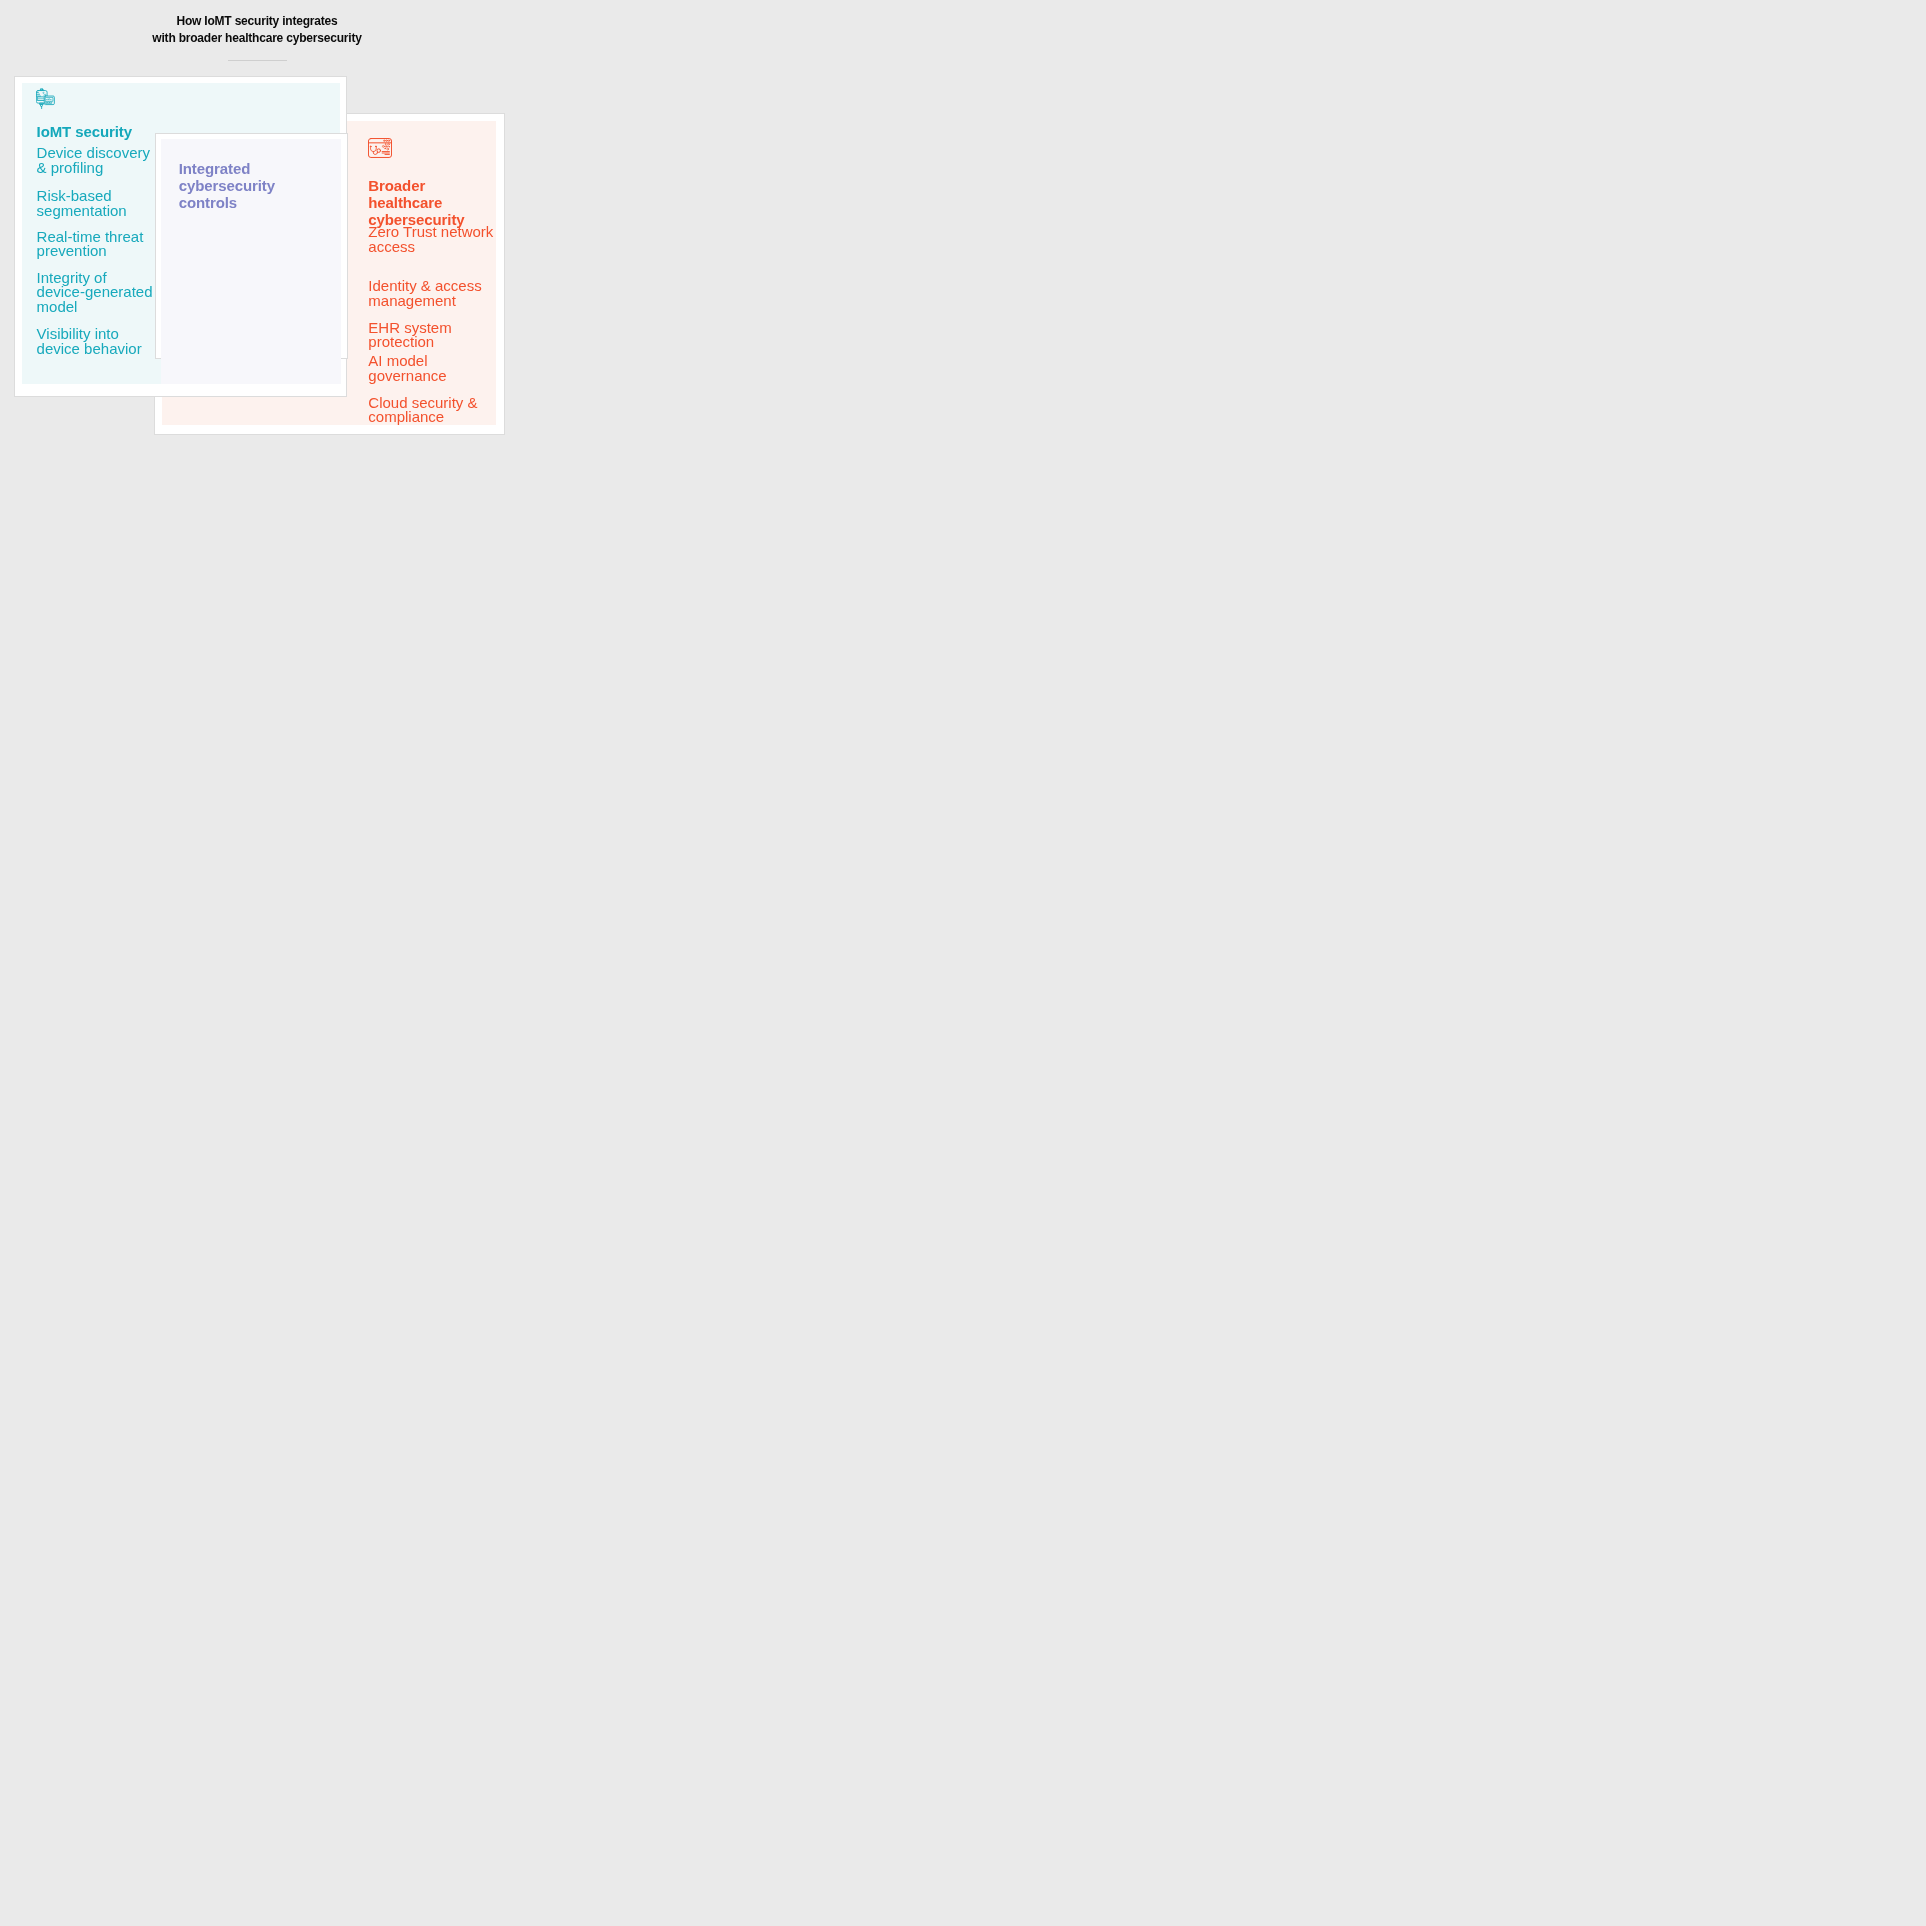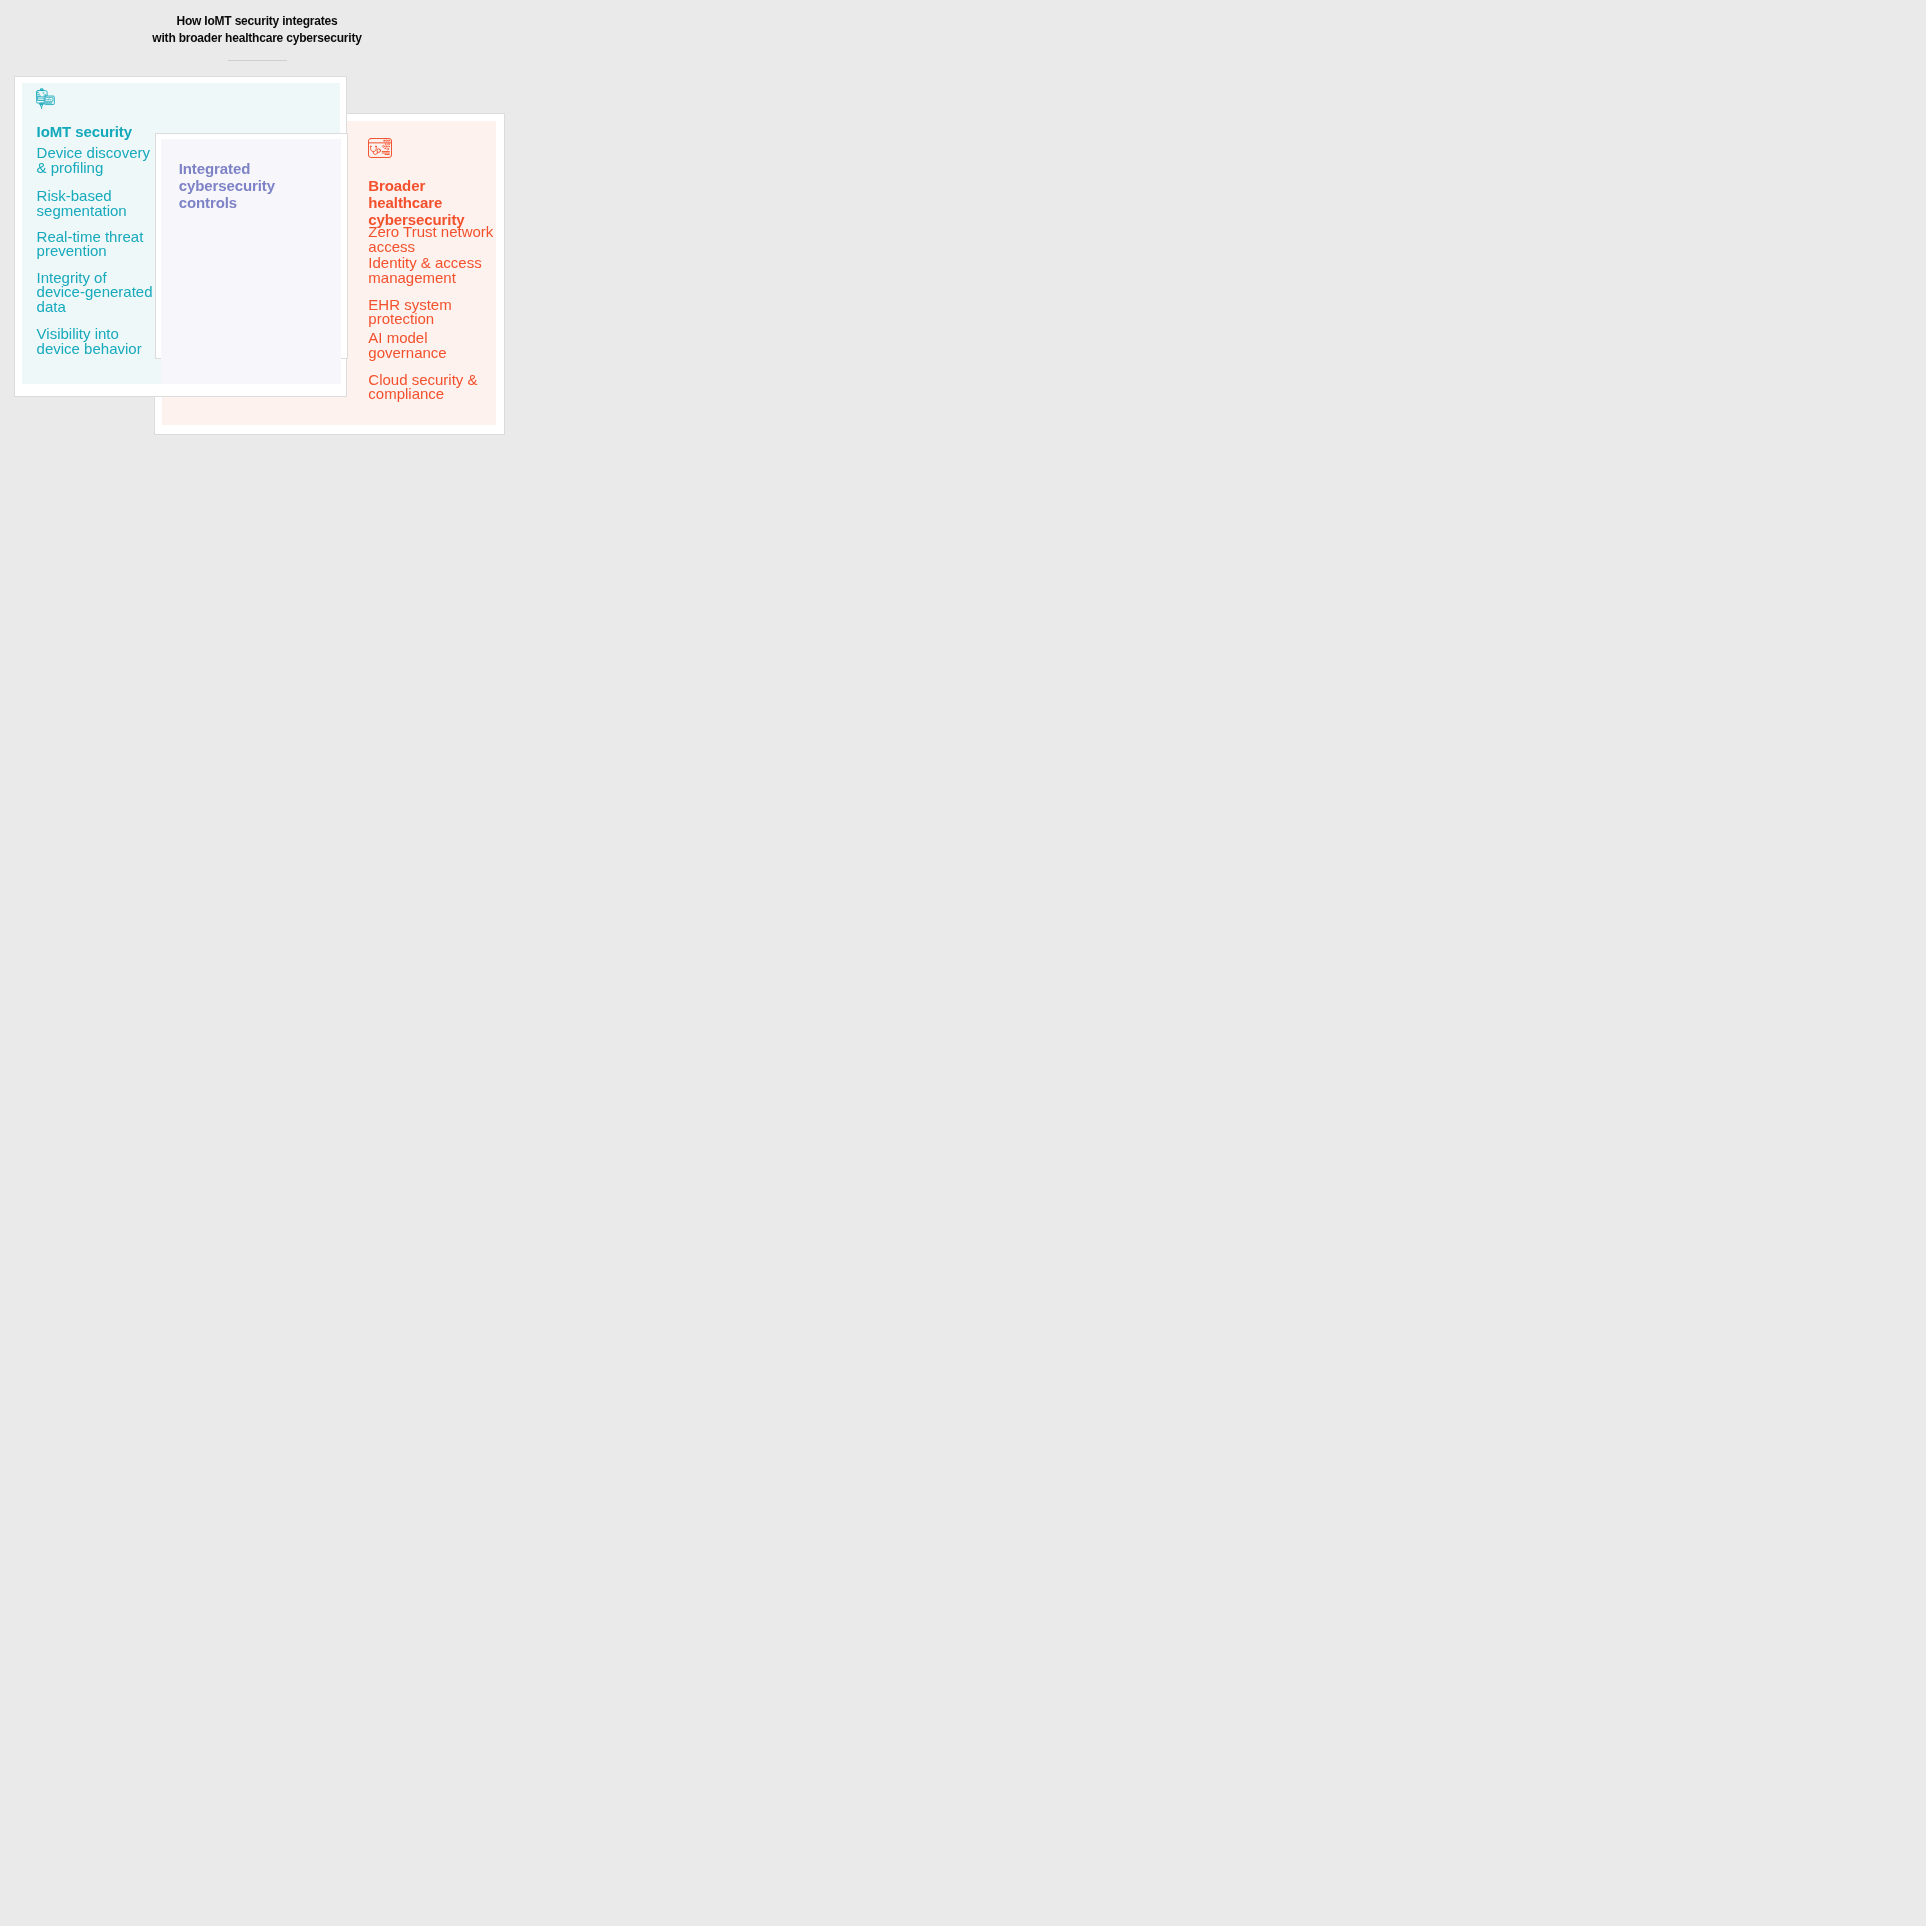--- a/index.html
+++ b/index.html
@@ -19,21 +19,21 @@
   .panel{position:absolute;}
   .heading{position:absolute;font-weight:700;font-size:15px;line-height:17px;letter-spacing:-0.1px;}
   .items{position:absolute;}
   .item{font-size:15px;line-height:14.6px;font-weight:400;}
 
   
   #card-broader{left:154px;top:113px;width:351px;height:322px;z-index:1;}
   #card-broader .panel{left:7.3px;top:7.3px;width:334px;height:304px;background:#fdf2ee;}
   #card-broader .heading{left:206px;top:43px;color:#f3512d;}
   #card-broader .items{left:206px;top:104px;color:#f3512d;}
-  #card-broader .item:nth-child(1){margin-bottom:2px;}
+  #card-broader .item:nth-child(1){margin-bottom:25px;}
   #card-broader .item:nth-child(2){margin-bottom:12px;}
   #card-broader .item:nth-child(3){margin-bottom:4.6px;}
   #card-broader .item:nth-child(4){margin-bottom:12px;}
   #broader-icon{position:absolute;left:206px;top:17px;}
 
   
   #card-iomt{left:14.3px;top:76px;width:333px;height:321px;z-index:2;}
   #card-iomt .panel{left:7px;top:6.2px;width:318px;height:301px;background:#eef8f9;}
   #card-iomt .heading{left:14.3px;top:27px;color:#14a8bb;}
   #card-iomt .items{left:14.3px;top:63px;color:#17a9bc;}
@@ -144,21 +144,21 @@
       <h2 class="heading pre">IoMT security</h2>
       <div class="items">
         <div class="item pre">Device discovery
 &amp; profiling</div>
         <div class="item pre">Risk-based
 segmentation</div>
         <div class="item pre">Real-time threat
 prevention</div>
         <div class="item pre">Integrity of
 device-generated
-data</div>
+model</div>
         <div class="item pre">Visibility into
 device behavior</div>
       </div>
     </div>
   </section>
 
   <section class="card" id="card-integrated">
     <div class="panel">
       <h2 class="heading pre">Integrated
 cybersecurity

